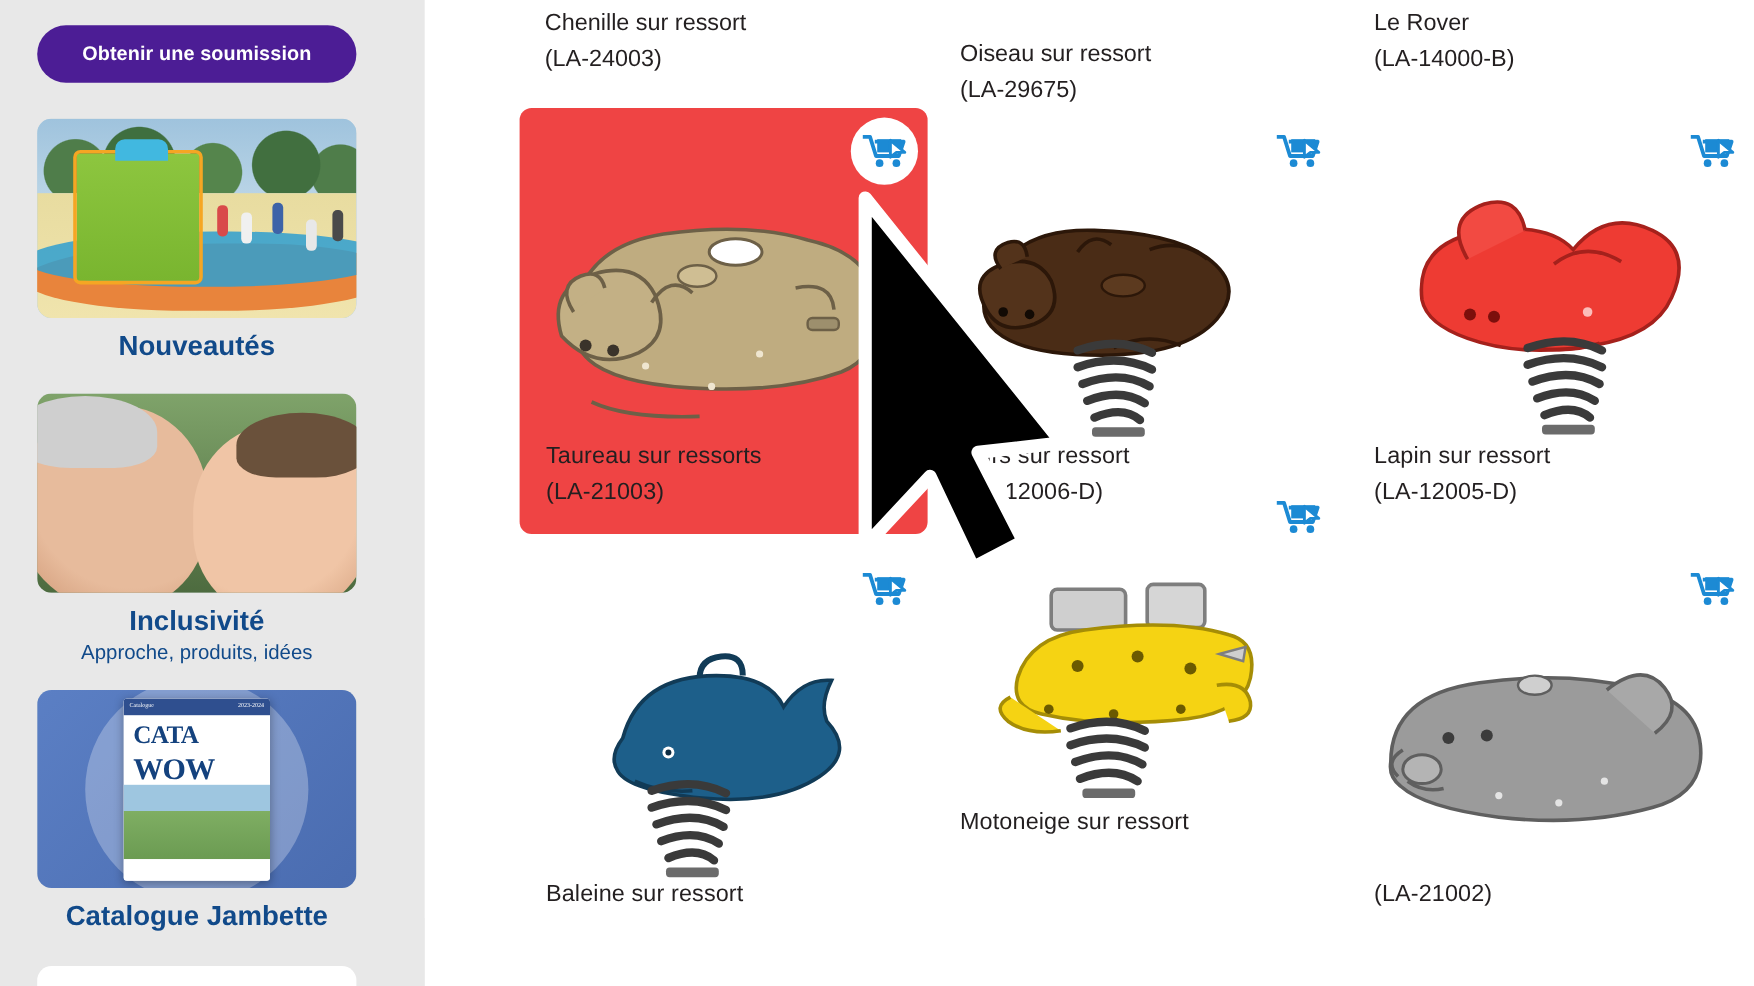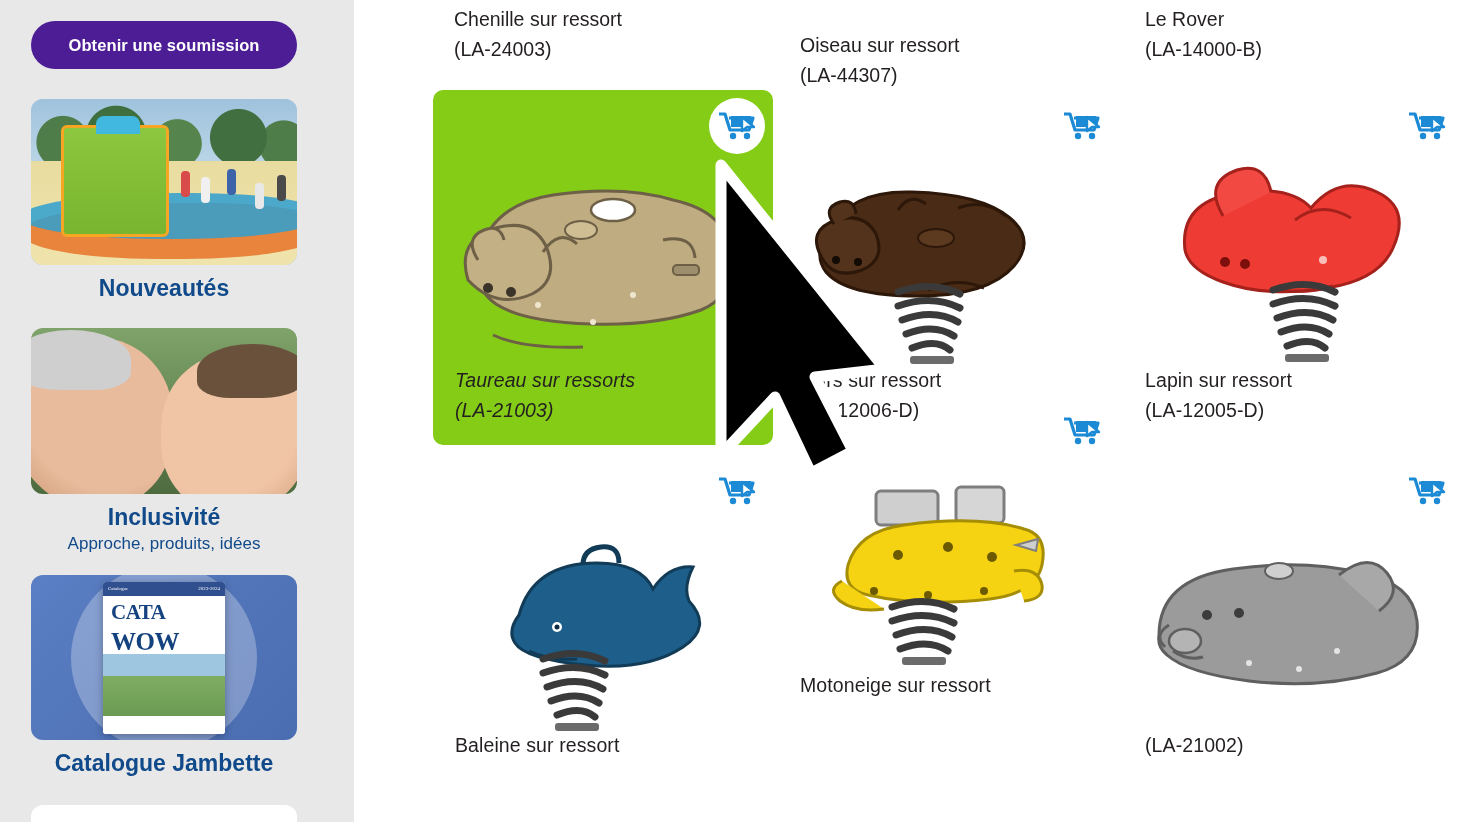--- a/index.html
+++ b/index.html
@@ -172,23 +172,22 @@
     left: 354px; top: 0;
     width: 1108px; height: 765px;
     background: #ffffff;
     overflow: hidden;
   }
   .cell {
     position: absolute;
     width: 340px;
   }
   .cell.highlight {
-    background: #84cc16;
+    background: #ef4444;
     border-radius: 10px;
-    font-style: italic;
   }
   .cart-icon {
     position: absolute;
     right: 8px; top: 8px;
     width: 56px; height: 56px;
     border-radius: 50%;
     display: flex; align-items: center; justify-content: center;
     cursor: pointer;
   }
   .cart-icon.on-white { background: #ffffff; }
@@ -289,21 +288,21 @@
   </div>
 
   <div id="main">
 
     <div class="label-top" style="left:100px; top:4px;">
       <div>Chenille sur ressort</div>
       <div>(LA-24003)</div>
     </div>
     <div class="label-top" style="left:446px; top:4px;margin-top:26px;">
       <div>Oiseau sur ressort</div>
-      <div>(LA-44307)</div>
+      <div>(LA-29675)</div>
     </div>
     <div class="label-top" style="left:791px; top:4px;">
       <div>Le Rover</div>
       <div>(LA-14000-B)</div>
     </div>
 
     <div class="cell highlight" style="left:79px; top:90px; height:355px;">
       <div class="prod-img">
         <svg viewBox="0 0 340 280" width="340" height="280" aria-hidden="true">
           <g>

